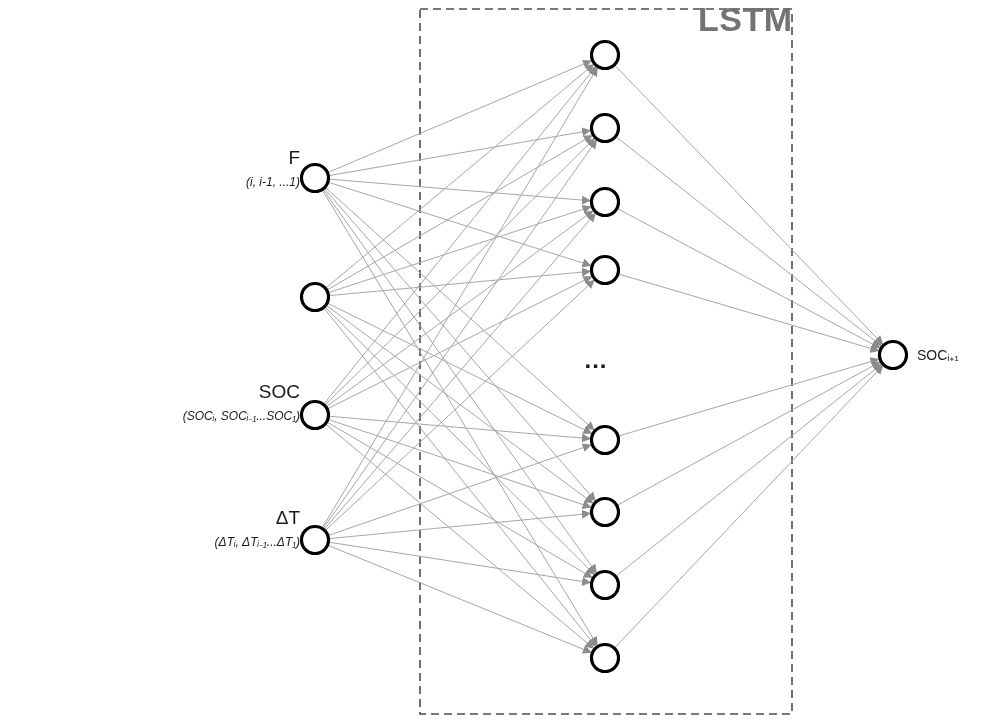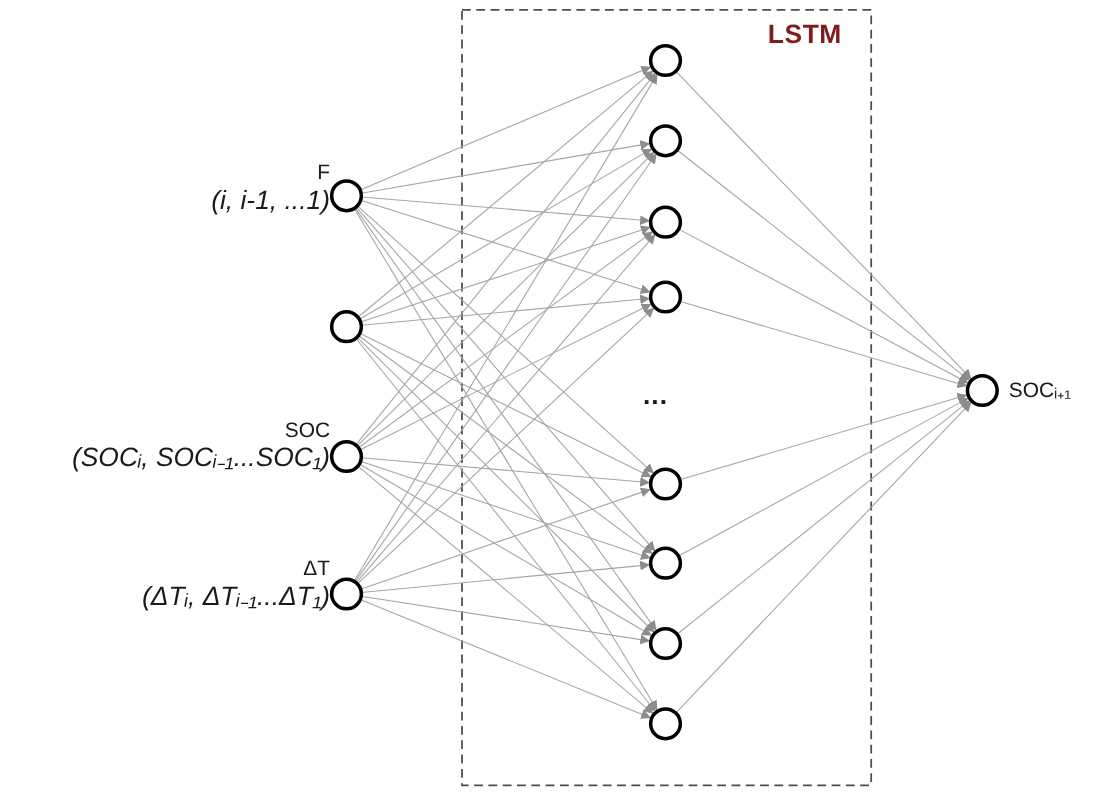--- a/index.html
+++ b/index.html
@@ -10,33 +10,33 @@
     background: #ffffff;
     font-family: "Liberation Sans", sans-serif;
     color: #1a1a1a;
     overflow: hidden;
   }
   .stage svg { position: absolute; left: 0; top: 0; }
   .edge { stroke: var(--edge-color, #a6a6a6); stroke-width: 1; fill: none; }
   .node { fill: #ffffff; stroke: var(--node-stroke, #000000); stroke-width: 3.2; }
   .lstm-box { fill: none; stroke: var(--box-stroke, #4d4d4d); stroke-width: 1.6; stroke-dasharray: 8 5; }
   .lstm-title {
-    position: absolute; top: 18px; left: 698px;
-    font-size: 24px; font-weight: bold; letter-spacing: 0.5px; color: #7f1d1d;
+    position: absolute; top: 0; left: 698px;
+    font-size: 34px; font-weight: bold; letter-spacing: 0.5px; color: #737373;
   }
   .input-label {
     position: absolute; right: 700px;
     text-align: right; font-size: 19px; line-height: 25px; white-space: nowrap;
   }
-  .input-label .sub { font-style: italic; font-size: 24px; }
+  .input-label .sub { font-style: italic; font-size: 12px; }
   .ellipsis {
     position: absolute; left: 565px; top: 346px; width: 62px;
     text-align: center; font-size: 24px; font-weight: 600; letter-spacing: 1px;
   }
-  .output-label { position: absolute; left: 917px; top: 343px; font-size: 19px; line-height: 25px; }
+  .output-label { position: absolute; left: 917px; top: 343px; font-size: 14px; line-height: 25px; }
 </style>
 </head>
 <body>
 
 <div class="stage">
 
   <svg width="1000" height="725">
     <defs>
       <marker id="arrow" viewBox="0 0 10 10" refX="8.5" refY="5" markerWidth="9" markerHeight="9" orient="auto">
         <path d="M0,0 L10,5 L0,10 z" fill="#8c8c8c"></path>

